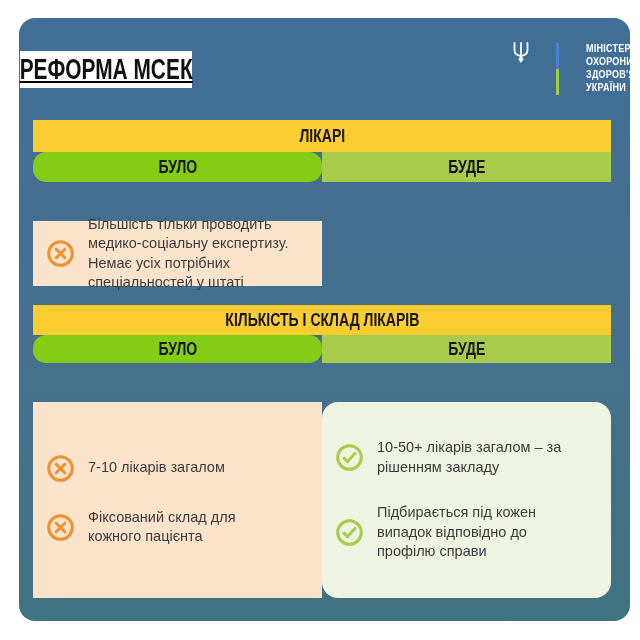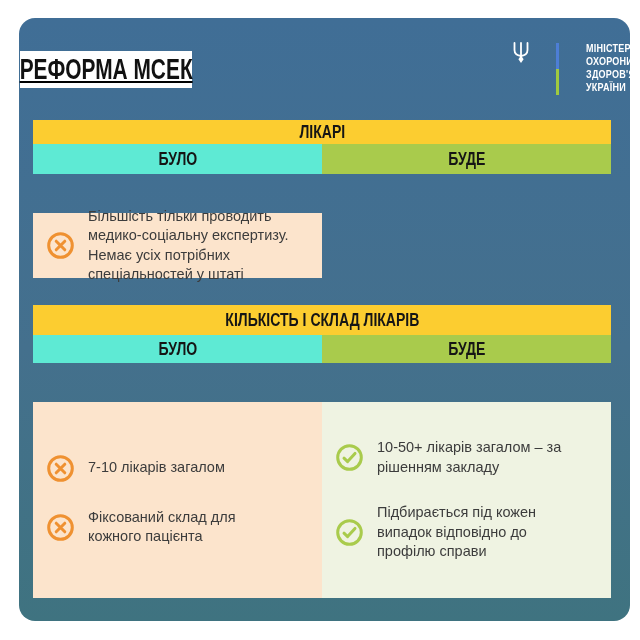--- a/index.html
+++ b/index.html
@@ -33,43 +33,43 @@
     line-height:13px; white-space:pre-line; letter-spacing:0.3px;
     display:inline-block; transform:scaleX(0.82); transform-origin:left top;
   }
   
   .table { position:absolute; left:33px; width:578px; }
   .t1 { top:120px; }
   .t2 { top:305px; }
   .t-header {
     background:#fccd30; display:flex; align-items:center; justify-content:center;
   }
-  .t1 .t-header { height:24px; }
+  .t1 .t-header { height:32px; }
   .t2 .t-header { height:30px; }
   .t-header-text, .t-col-text {
     font-size:18px; font-weight:700; color:#151515; white-space:nowrap;
     display:inline-block; transform:scaleX(0.78);
   }
   .t-cols { display:flex; }
   .t-col { width:289px; display:flex; align-items:center; justify-content:center; }
   .t1 .t-col { height:30px; }
   .t2 .t-col { height:28px; }
-  .col-before { background:#5eead4; }
+  .col-before { background:#84cc16;border-radius:13px; }
   .col-after  { background:#a9cb4c; }
   .t-body { display:flex; }
   .t1 .t-body { height:104px; }
   .t2 .t-body { height:235px; }
   .t-cell {
     width:289px; display:flex; flex-direction:column; justify-content:center;
     box-sizing:border-box; padding:6px 8px 6px 13px;margin-top:39px;
   }
   .cell-before { background:#fce4cc; }
   .cell-after  { background:#eff3e2; }
   .t2 .cell-before { gap:25px; }
-  .t2 .cell-after  { gap:26px; }
+  .t2 .cell-after  { gap:26px;border-radius:16px; }
   .item { display:flex; align-items:center; gap:13px; }
   .item svg { flex-shrink:0; display:block; }
   .item-text {
     font-size:14.5px; line-height:19.5px; color:#3c3c3c;
     white-space:pre-line; font-weight:400;
   }
 </style>
 </head>
 <body>
 

